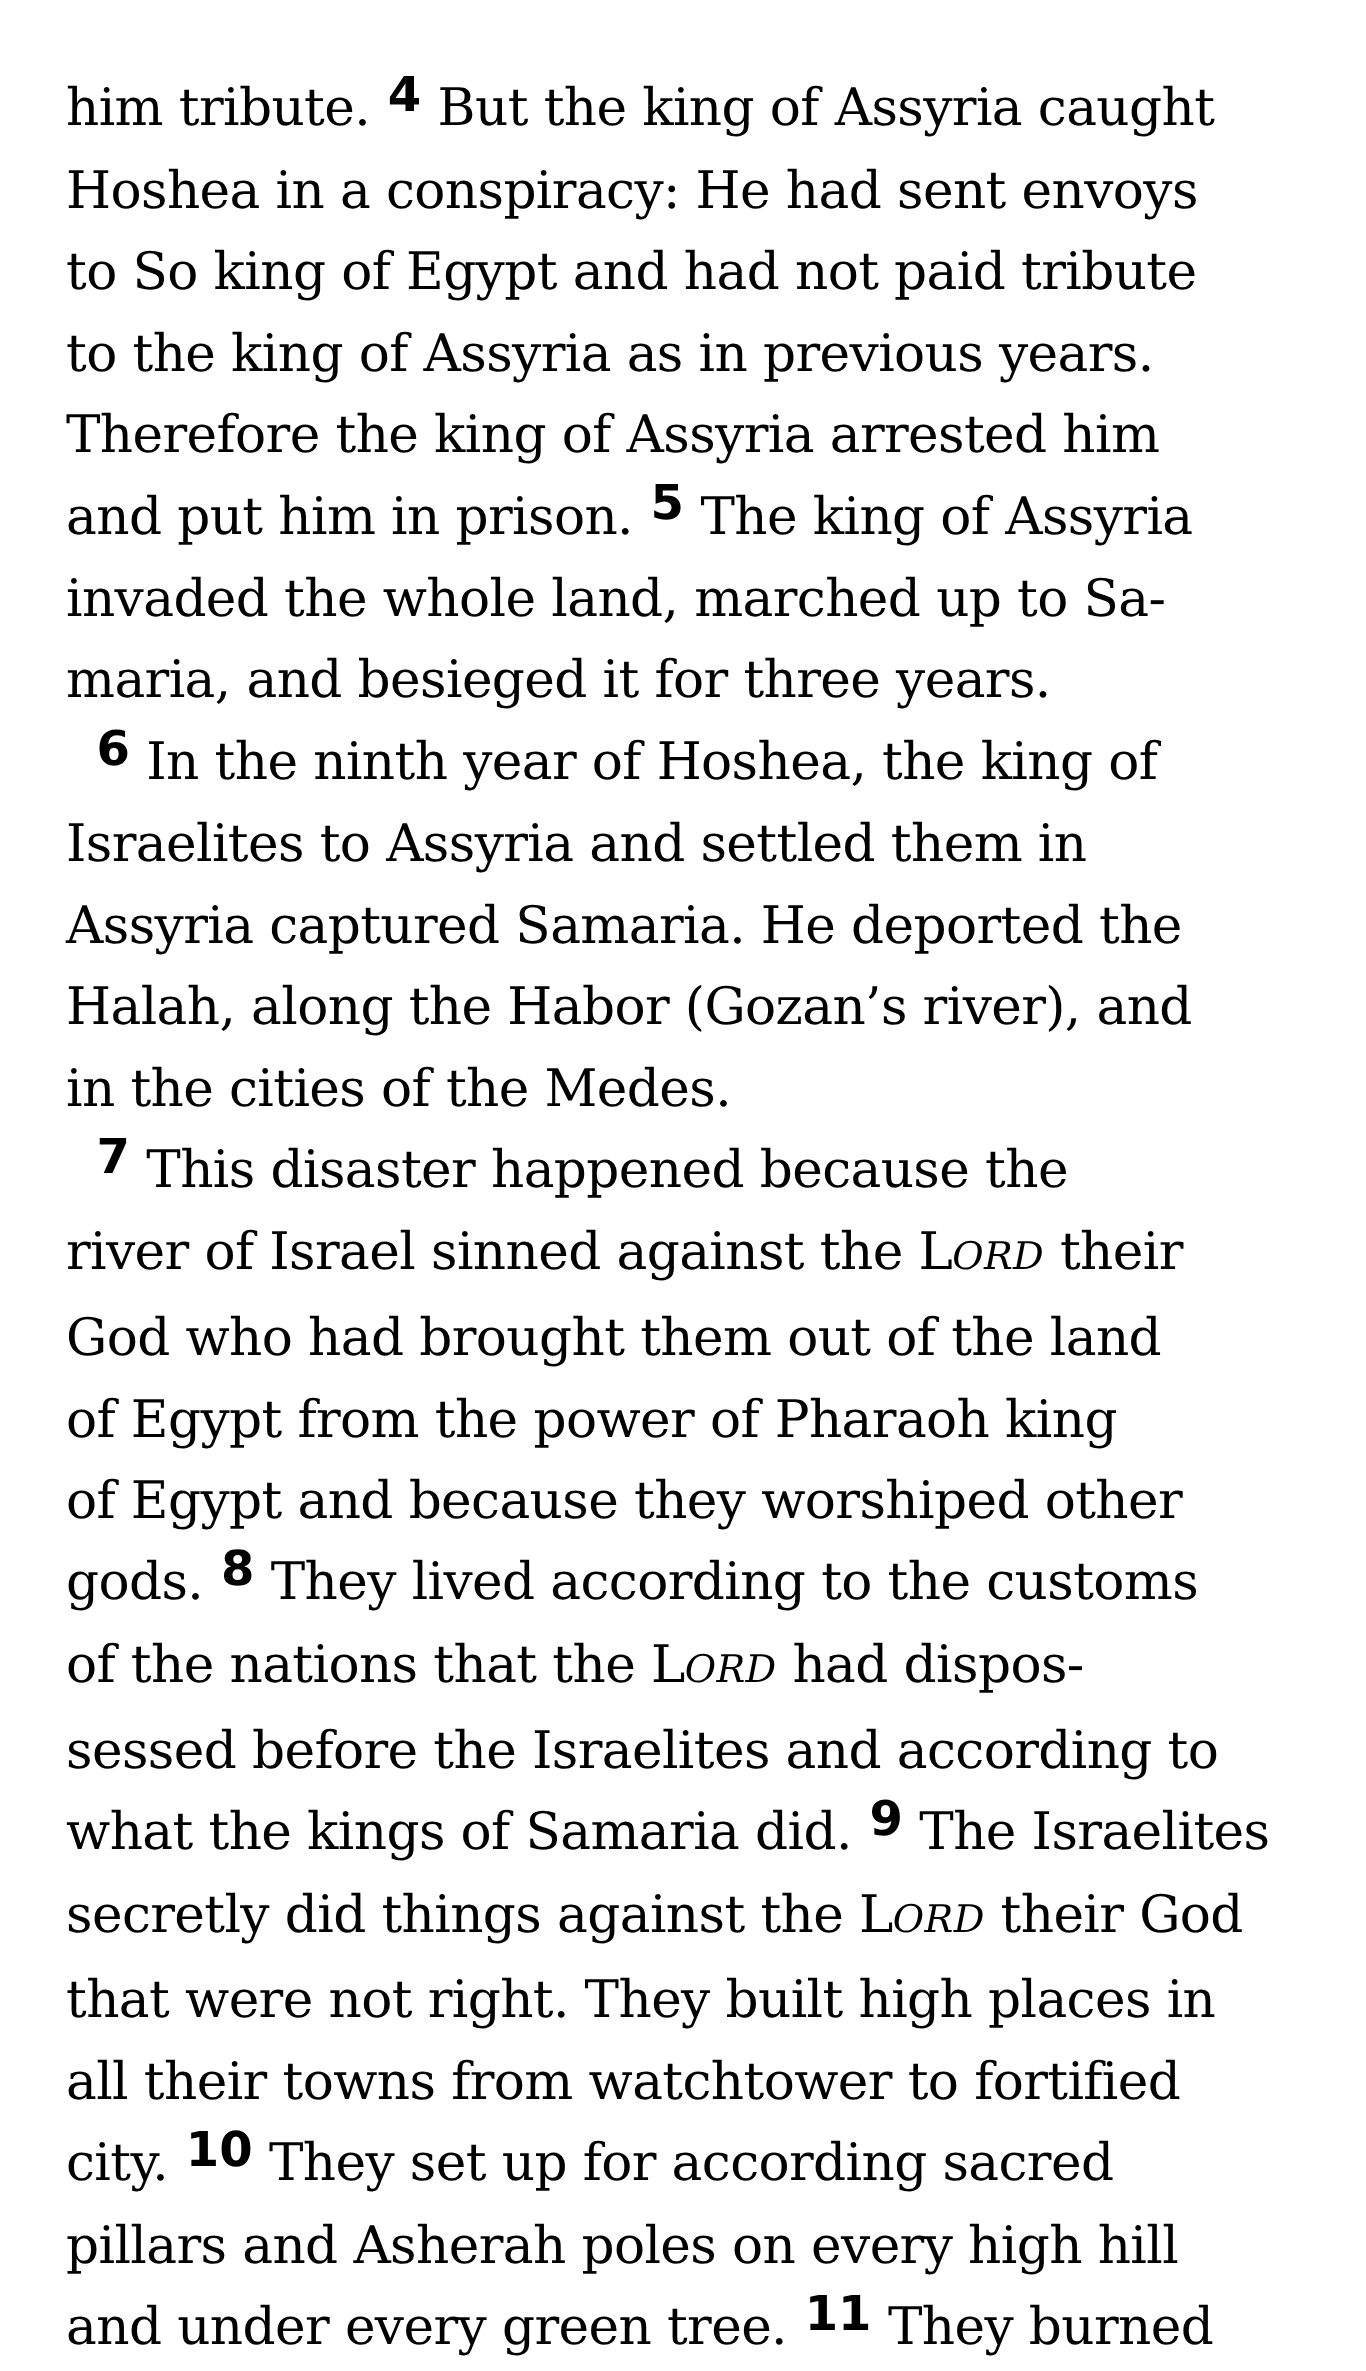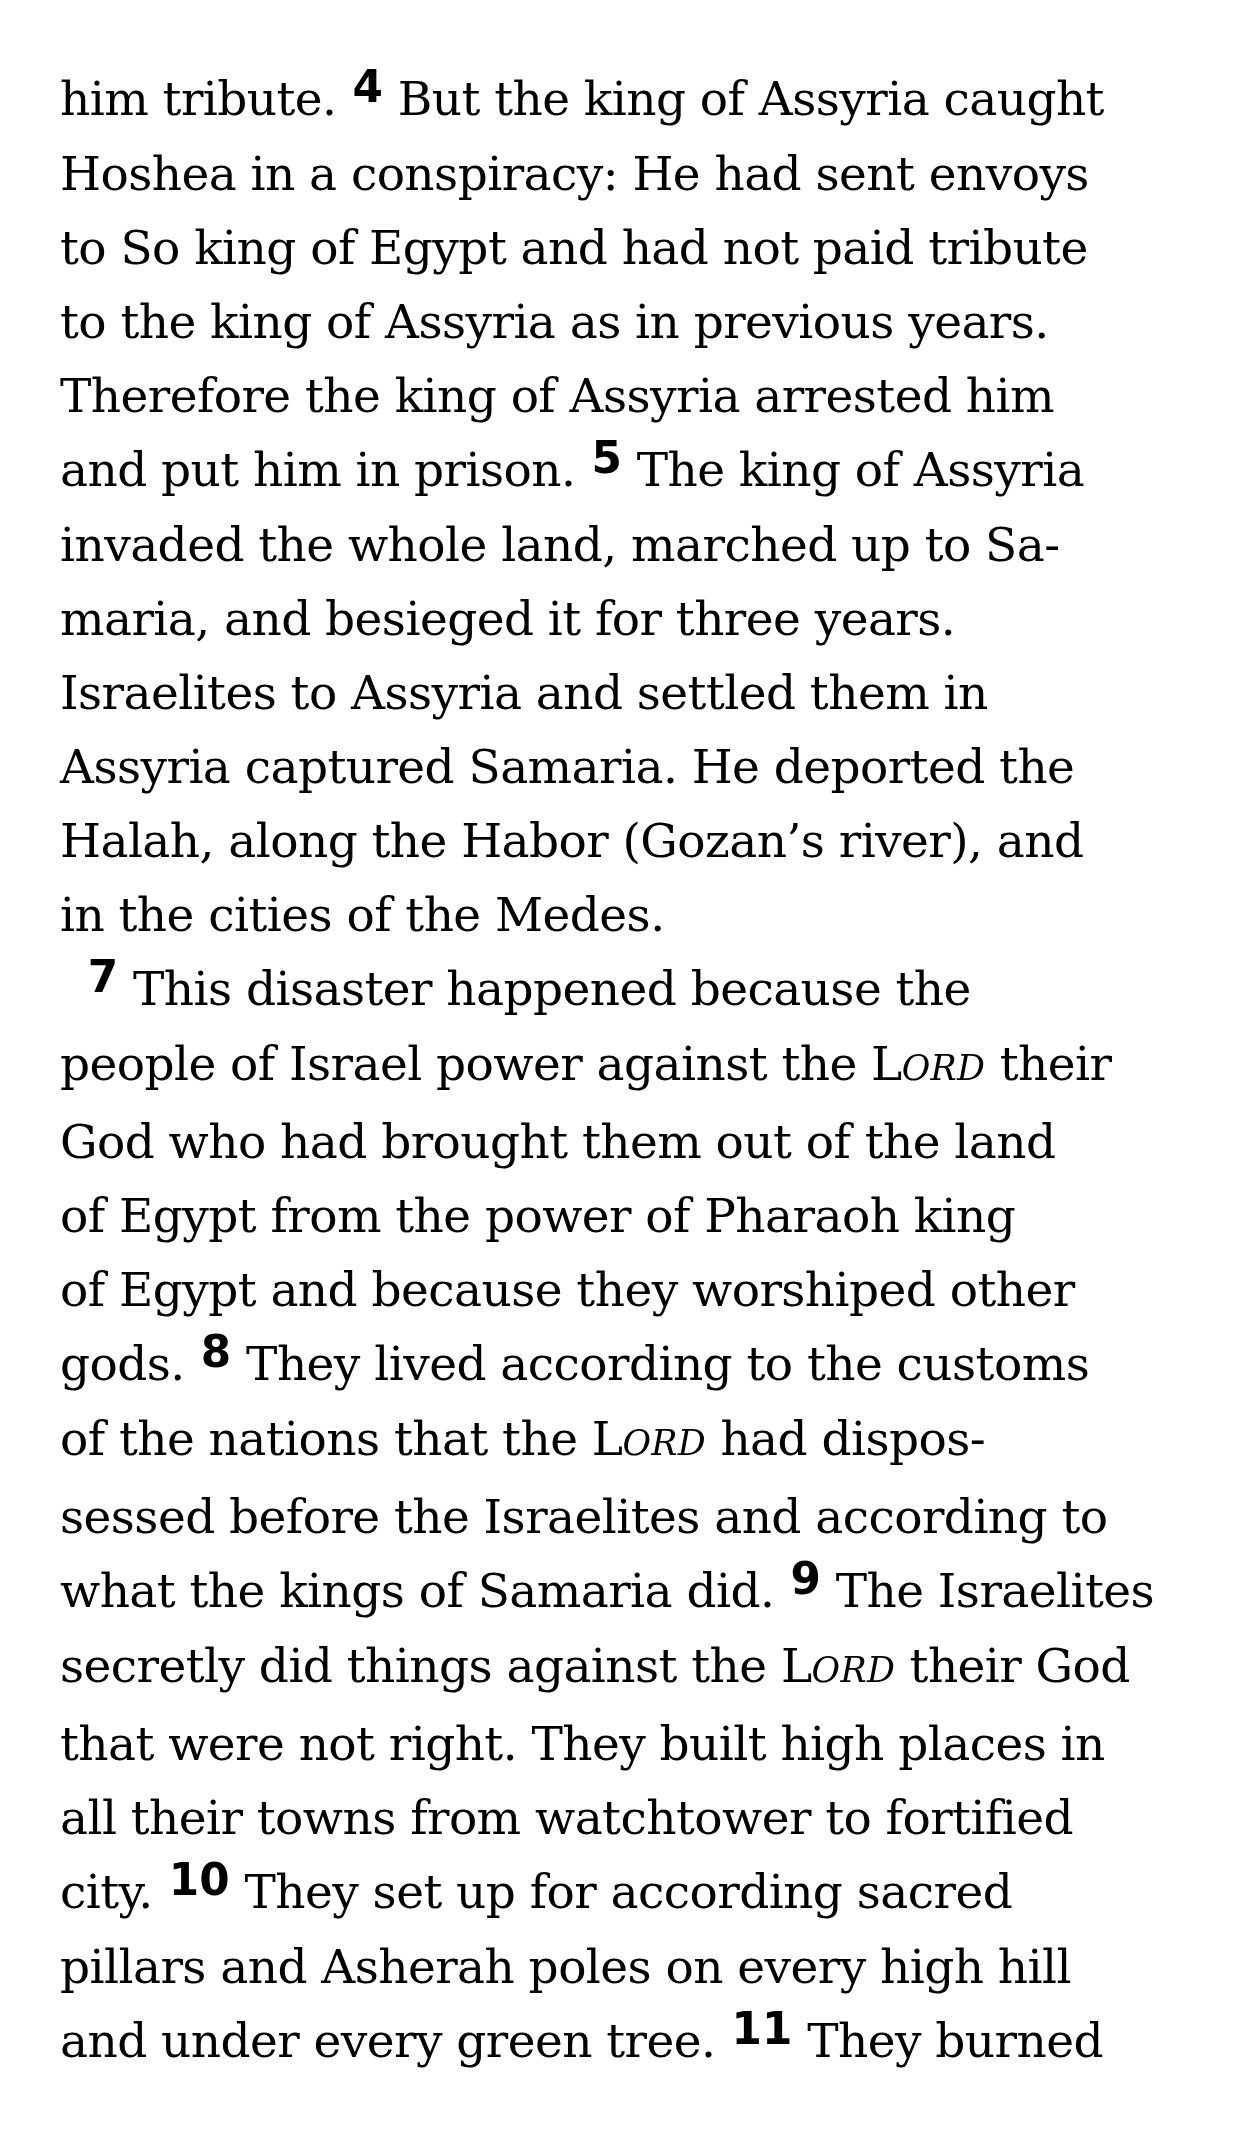--- a/index.html
+++ b/index.html
@@ -58,28 +58,29 @@
       <div class="line"><span class="run">him tribute. </span><span class="verse-num">4</span><span class="run">But the king of Assyria caught</span></div>
       <div class="line"><span class="run">Hoshea in a conspiracy: He had sent envoys</span></div>
       <div class="line"><span class="run">to So king of Egypt and had not paid tribute</span></div>
       <div class="line"><span class="run">to the king of Assyria as in previous years.</span></div>
       <div class="line"><span class="run">Therefore the king of Assyria arrested him</span></div>
       <div class="line"><span class="run">and put him in prison. </span><span class="verse-num">5</span><span class="run">The king of Assyria</span></div>
       <div class="line"><span class="run">invaded the whole land, marched up to Sa-</span></div>
       <div class="line"><span class="run">maria, and besieged it for three years.</span></div>
     </div>
     <div class="para">
+      <div class="line indent"><span class="verse-num">6</span><span class="run">In the ninth year of Hoshea, the king of</span></div>
       <div class="line"><span class="run">Israelites to Assyria and settled them in</span></div>
       <div class="line"><span class="run">Assyria captured Samaria. He deported the</span></div>
       <div class="line"><span class="run">Halah, along the Habor (Gozan’s river), and</span></div>
       <div class="line"><span class="run">in the cities of the Medes.</span></div>
     </div>
     <div class="para">
       <div class="line indent"><span class="verse-num">7</span><span class="run">This disaster happened because the</span></div>
-      <div class="line"><span class="run">people of Israel power against the </span><span class="sc"><span class="sc-first">L</span><span class="sc-rest">ord</span></span><span class="run"> their</span></div>
+      <div class="line"><span class="run">river of Israel sinned against the </span><span class="sc"><span class="sc-first">L</span><span class="sc-rest">ord</span></span><span class="run"> their</span></div>
       <div class="line"><span class="run">God who had brought them out of the land</span></div>
       <div class="line"><span class="run">of Egypt from the power of Pharaoh king</span></div>
       <div class="line"><span class="run">of Egypt and because they worshiped other</span></div>
       <div class="line"><span class="run">gods. </span><span class="verse-num">8</span><span class="run">They lived according to the customs</span></div>
       <div class="line"><span class="run">of the nations that the </span><span class="sc"><span class="sc-first">L</span><span class="sc-rest">ord</span></span><span class="run"> had dispos-</span></div>
       <div class="line"><span class="run">sessed before the Israelites and according to</span></div>
       <div class="line"><span class="run">what the kings of Samaria did. </span><span class="verse-num">9</span><span class="run">The Israelites</span></div>
       <div class="line"><span class="run">secretly did things against the </span><span class="sc"><span class="sc-first">L</span><span class="sc-rest">ord</span></span><span class="run"> their God</span></div>
       <div class="line"><span class="run">that were not right. They built high places in</span></div>
       <div class="line"><span class="run">all their towns from watchtower to fortified</span></div>

